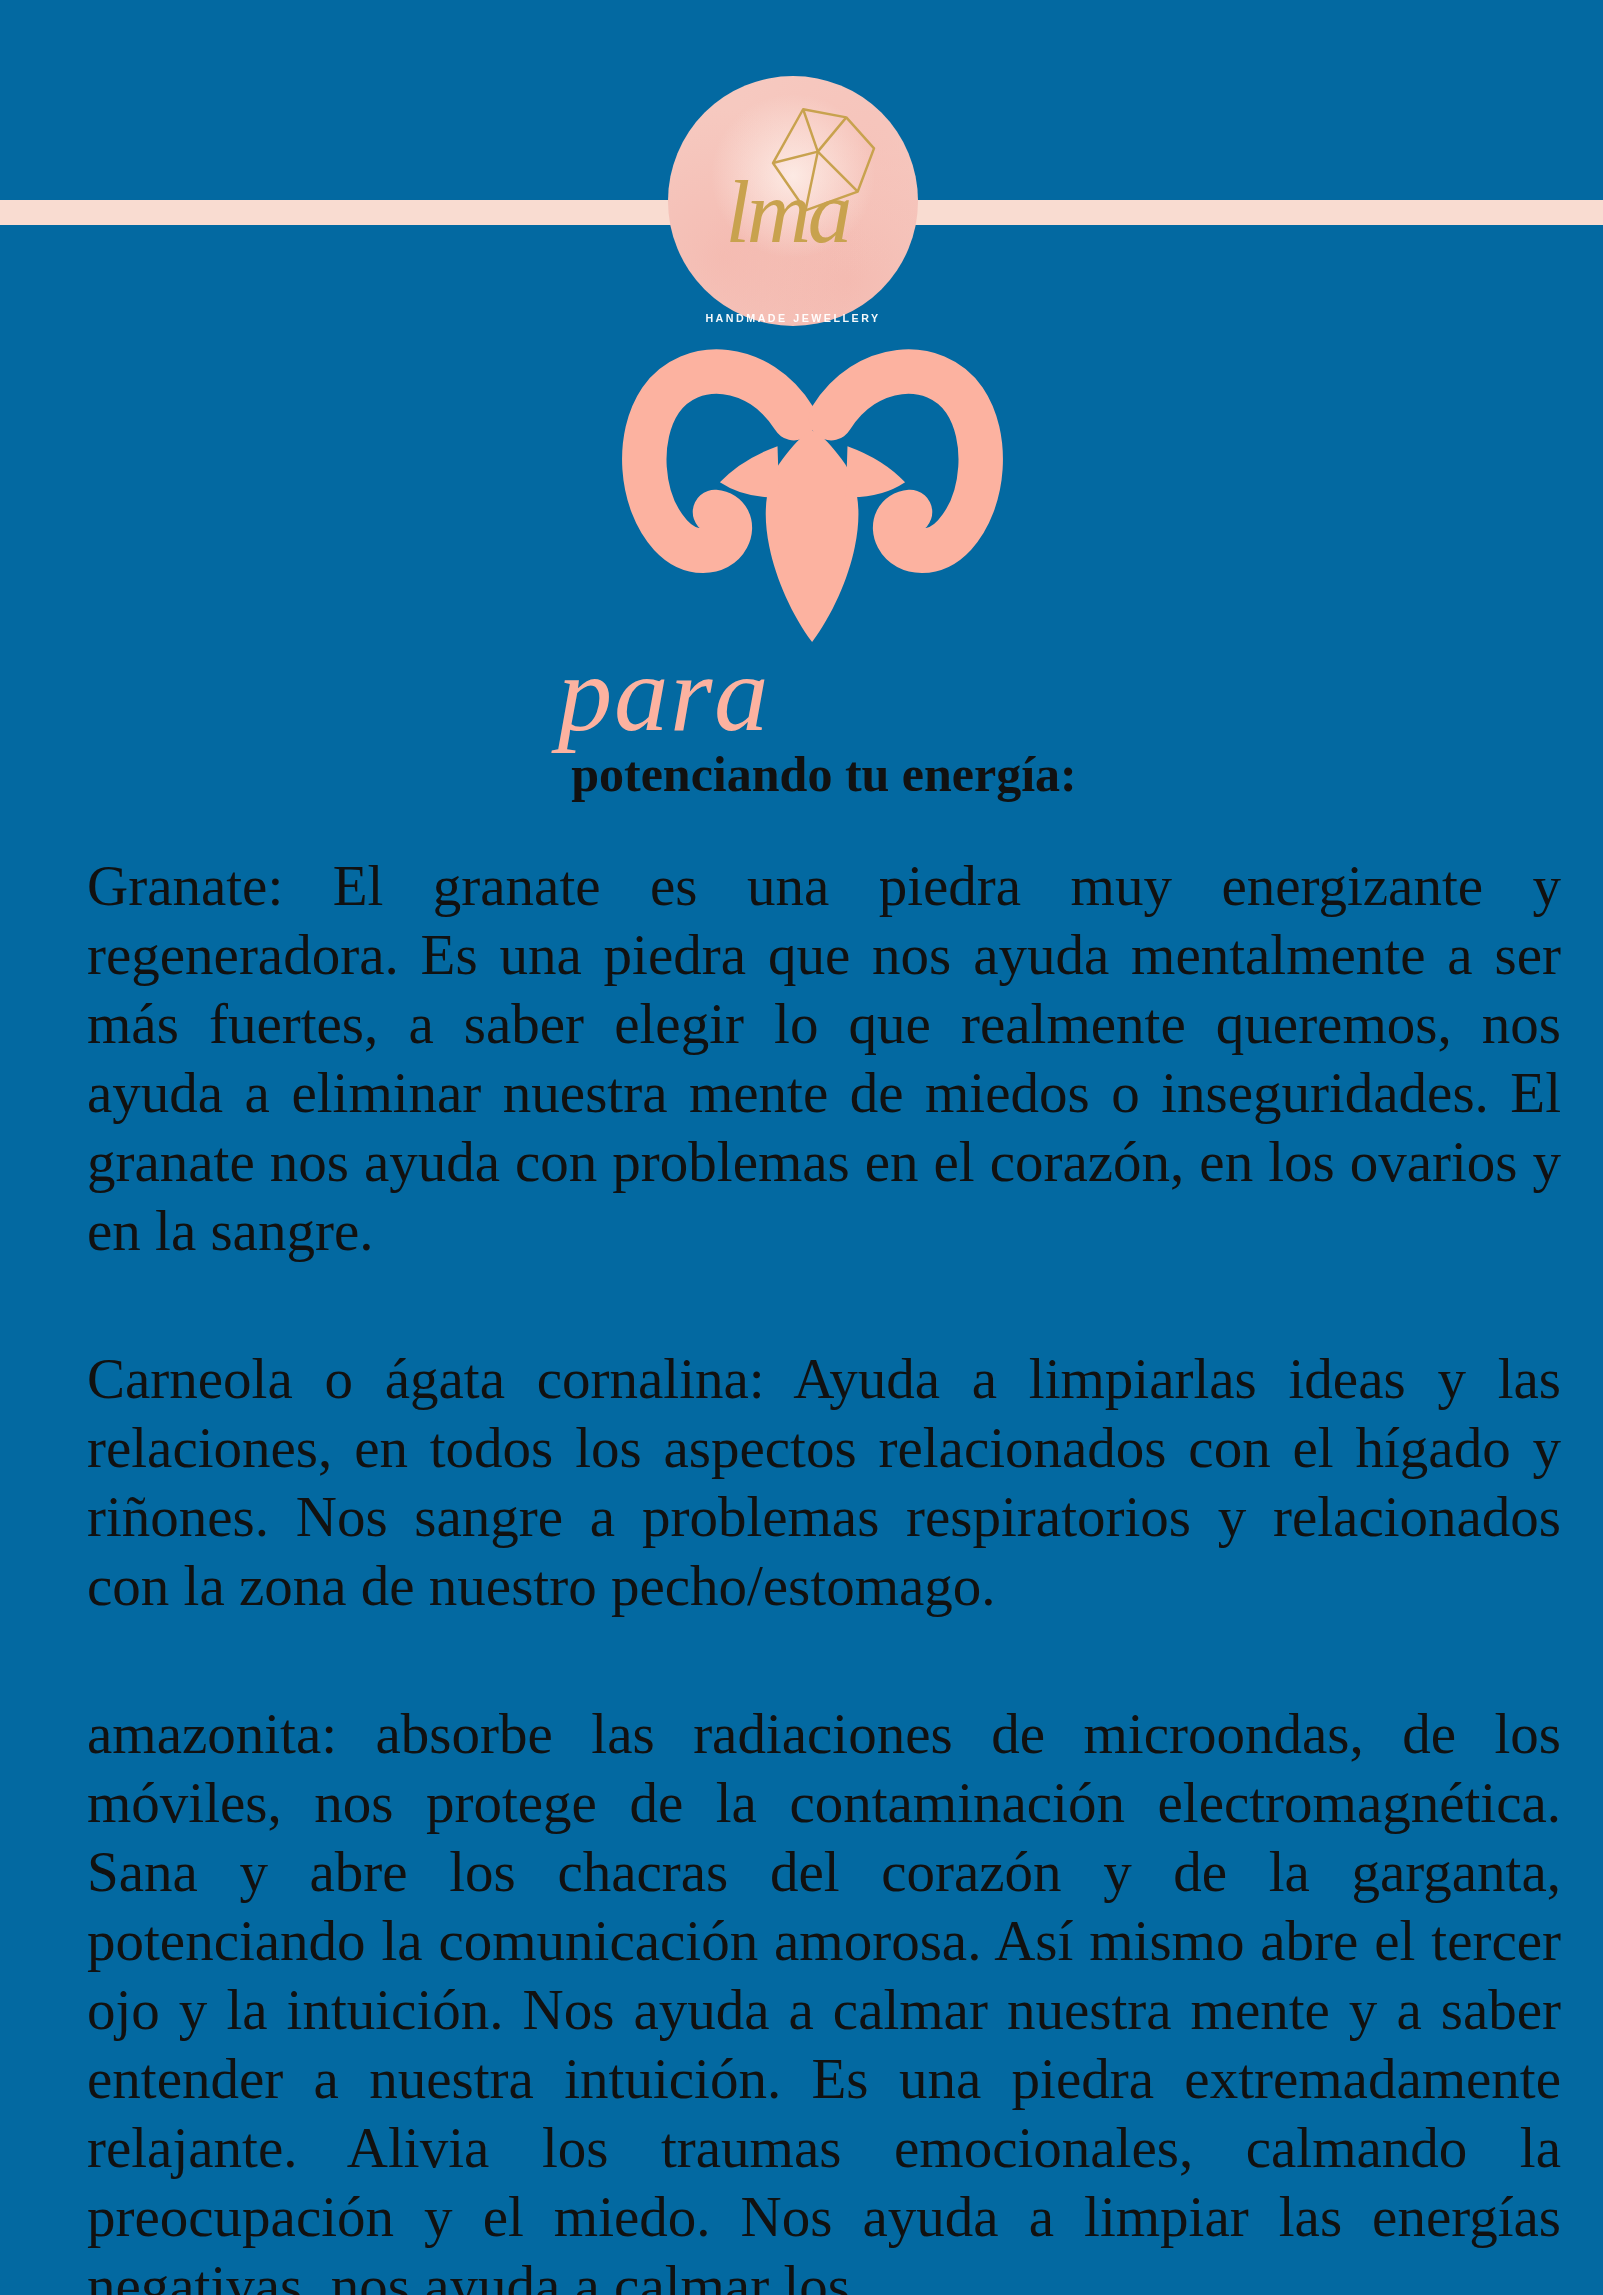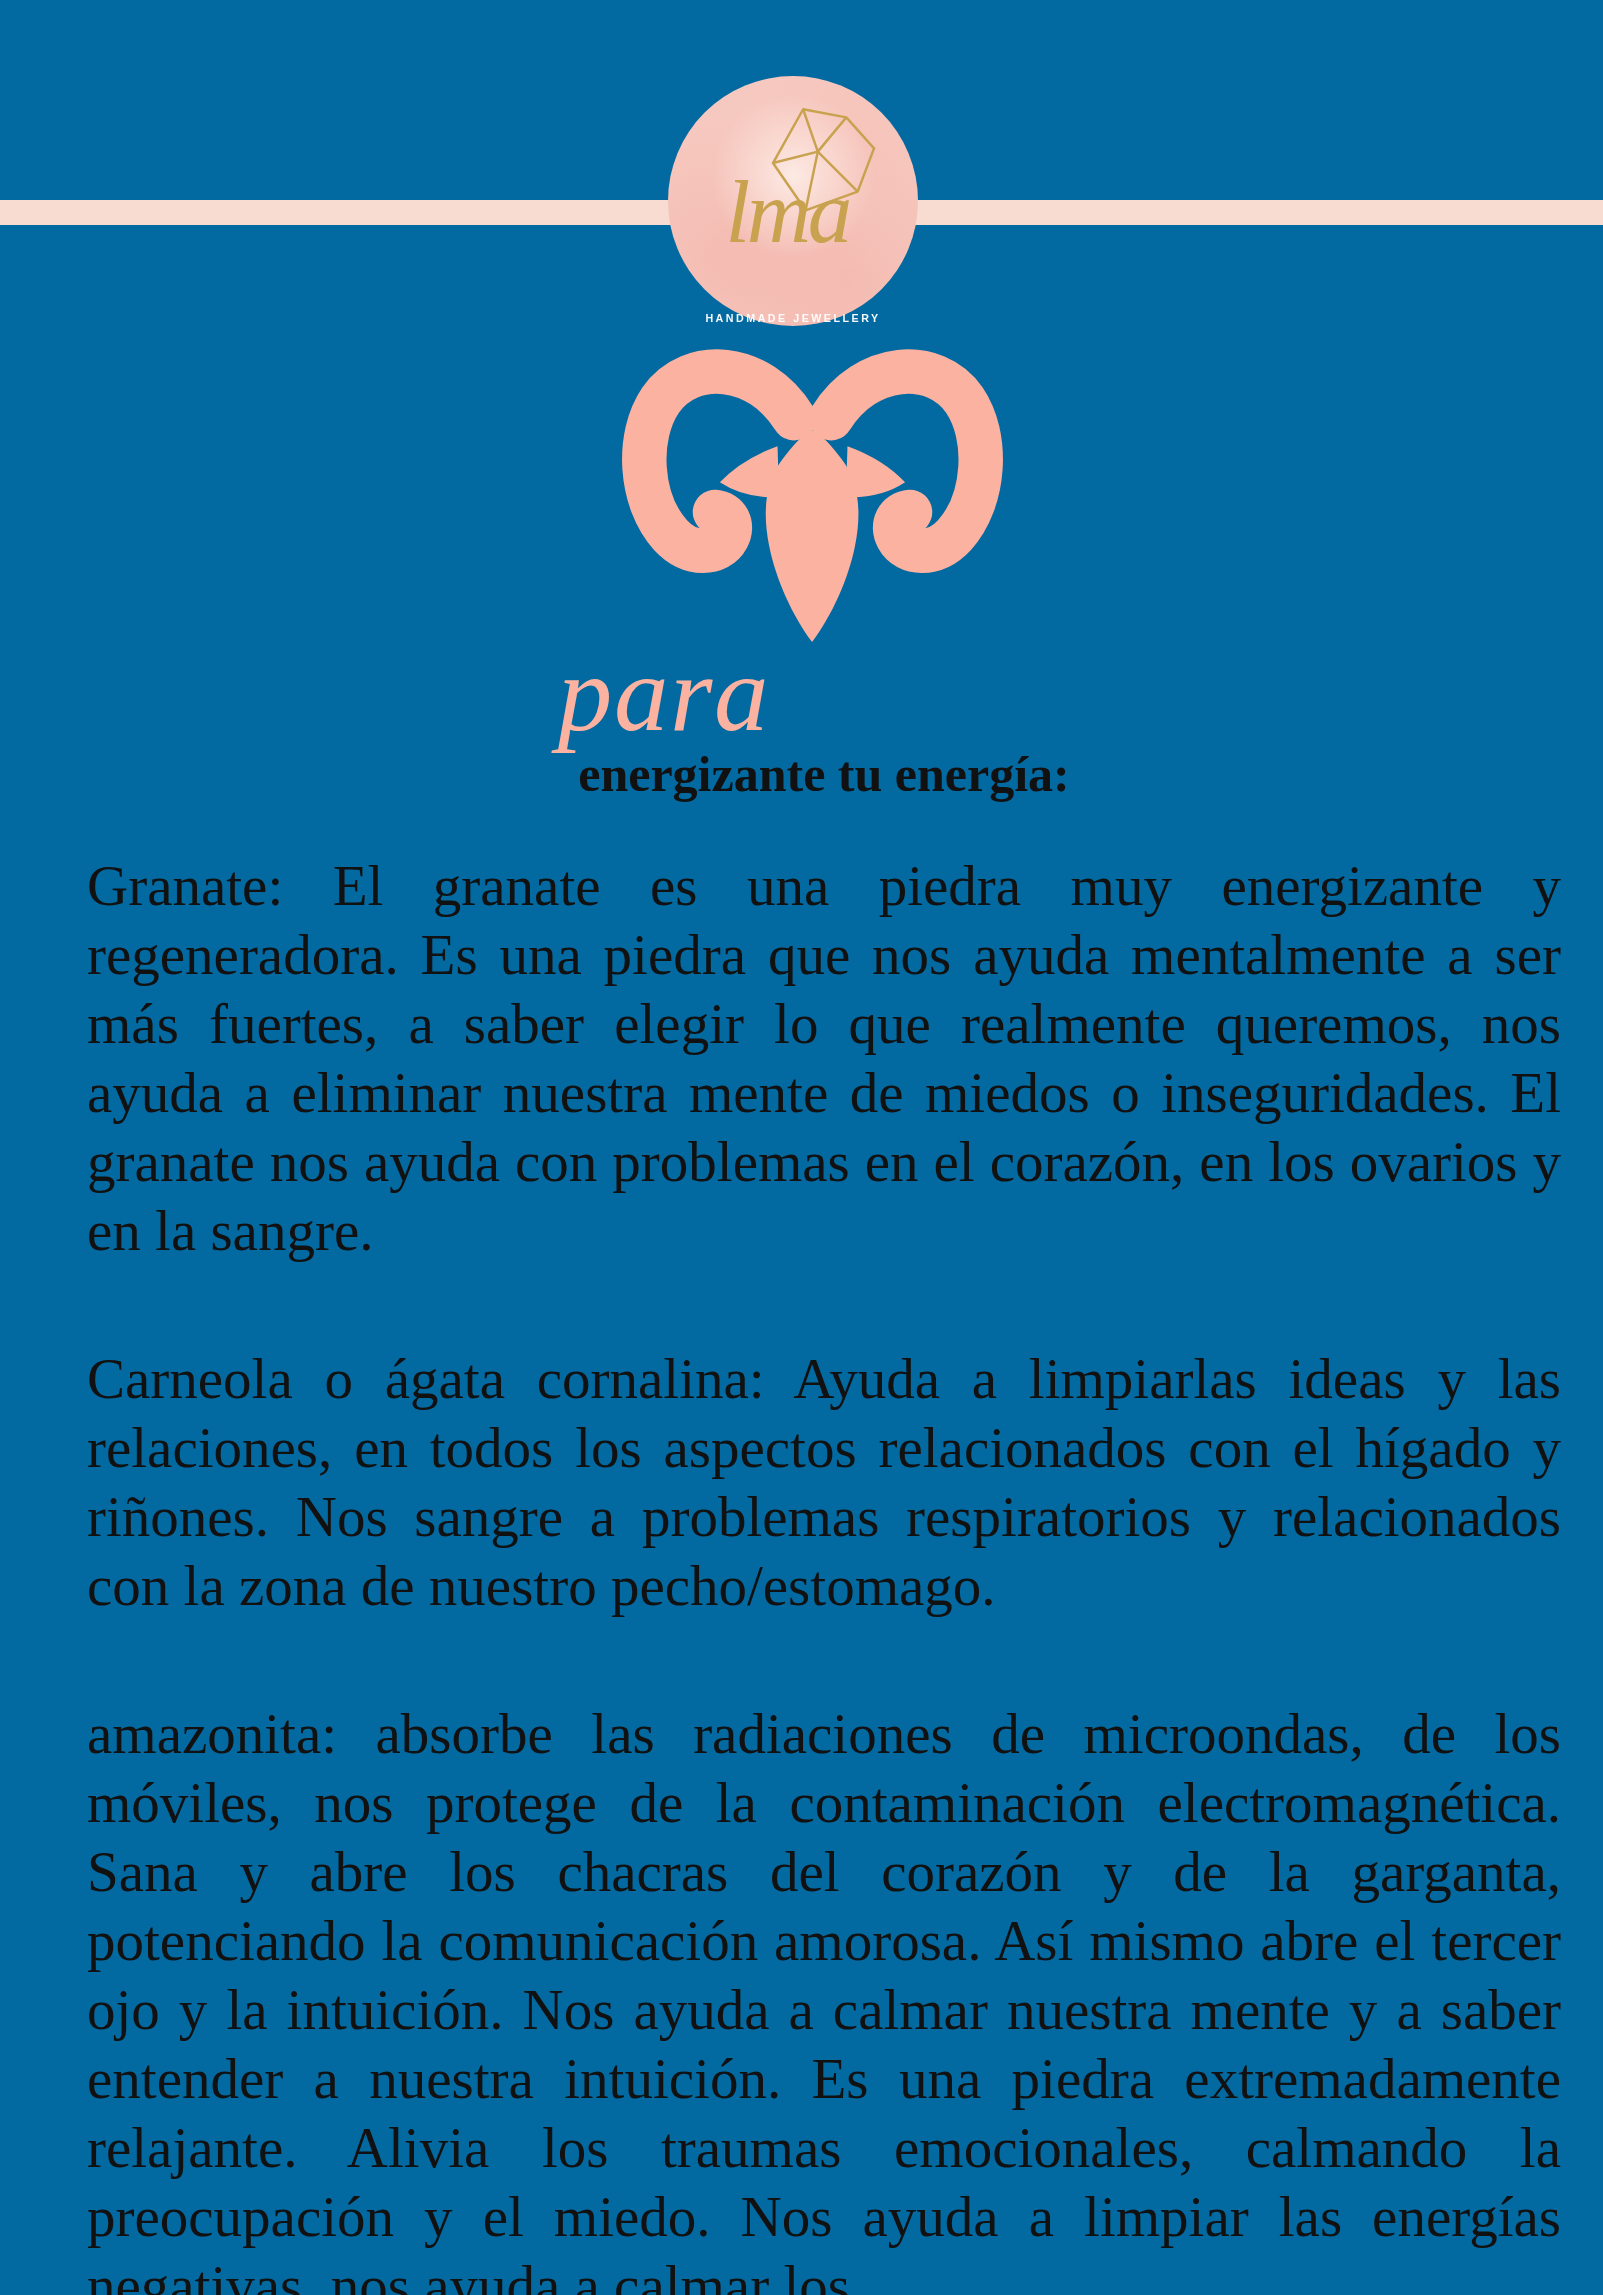--- a/index.html
+++ b/index.html
@@ -111,21 +111,21 @@
       <path d="M 222 354 C 198 322 178 278 170 238 C 161 194 166 158 186 132 C 198 116 209 103 222 97 C 235 103 246 116 258 132 C 278 158 283 194 274 238 C 266 278 246 322 222 354 Z"></path>
       <path d="M 180 116 Q 136 132 110 160 Q 140 180 182 178 Z"></path>
       <path d="M 265 116 Q 309 132 335 160 Q 305 180 263 178 Z"></path>
     </g>
   </svg>
 
   <div class="sign-name">para</div>
 
   <div class="content">
     <h1 class="heading">
-      <span>energizante tu energía:</span>
+      <span>potenciando tu energía:</span>
     </h1>
     <p>Granate: El granate es una piedra muy energizante y regeneradora. Es una piedra que nos ayuda mentalmente a ser más fuertes, a saber elegir lo que realmente queremos, nos ayuda a eliminar nuestra mente de miedos o inseguridades. El granate nos ayuda con problemas en el corazón, en los ovarios y en la sangre.</p>
     <p>Carneola o ágata cornalina: Ayuda a limpiarlas ideas y las relaciones, en todos los aspectos relacionados con el hígado y riñones. Nos sangre a problemas respiratorios y relacionados con la zona de nuestro pecho/estomago.</p>
     <p>amazonita: absorbe las radiaciones de microondas, de los móviles, nos protege de la contaminación electromagnética. Sana y abre los chacras del corazón y de la garganta, potenciando la comunicación amorosa. Así mismo abre el tercer ojo y la intuición. Nos ayuda a calmar nuestra mente y a saber entender a nuestra intuición. Es una piedra extremadamente relajante. Alivia los traumas emocionales, calmando la preocupación y el miedo. Nos ayuda a limpiar las energías negativas, nos ayuda a calmar los.</p>
   </div>
 
 </div>
 
 
 </body></html>

